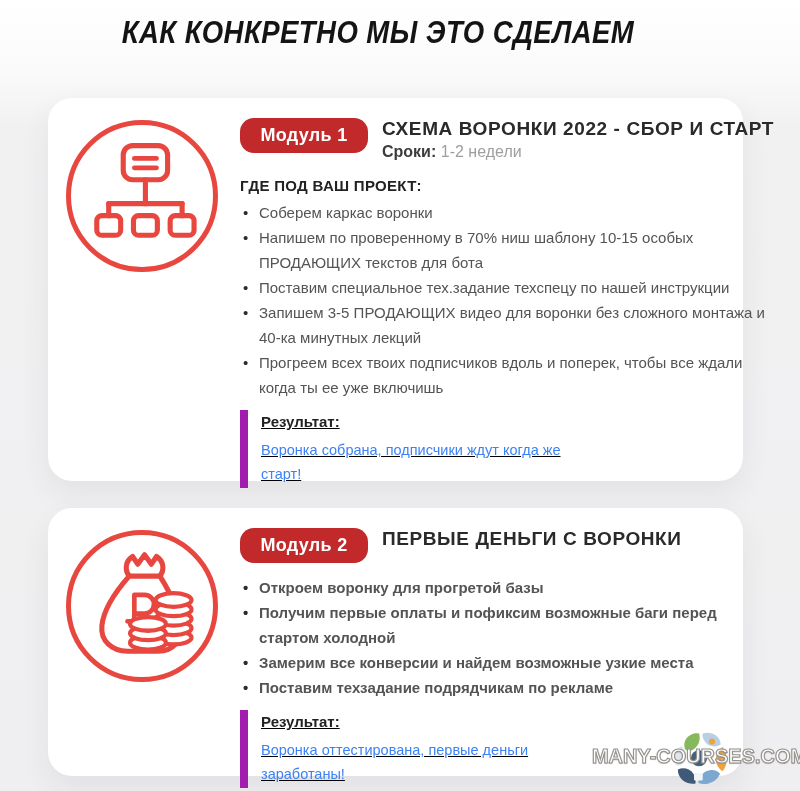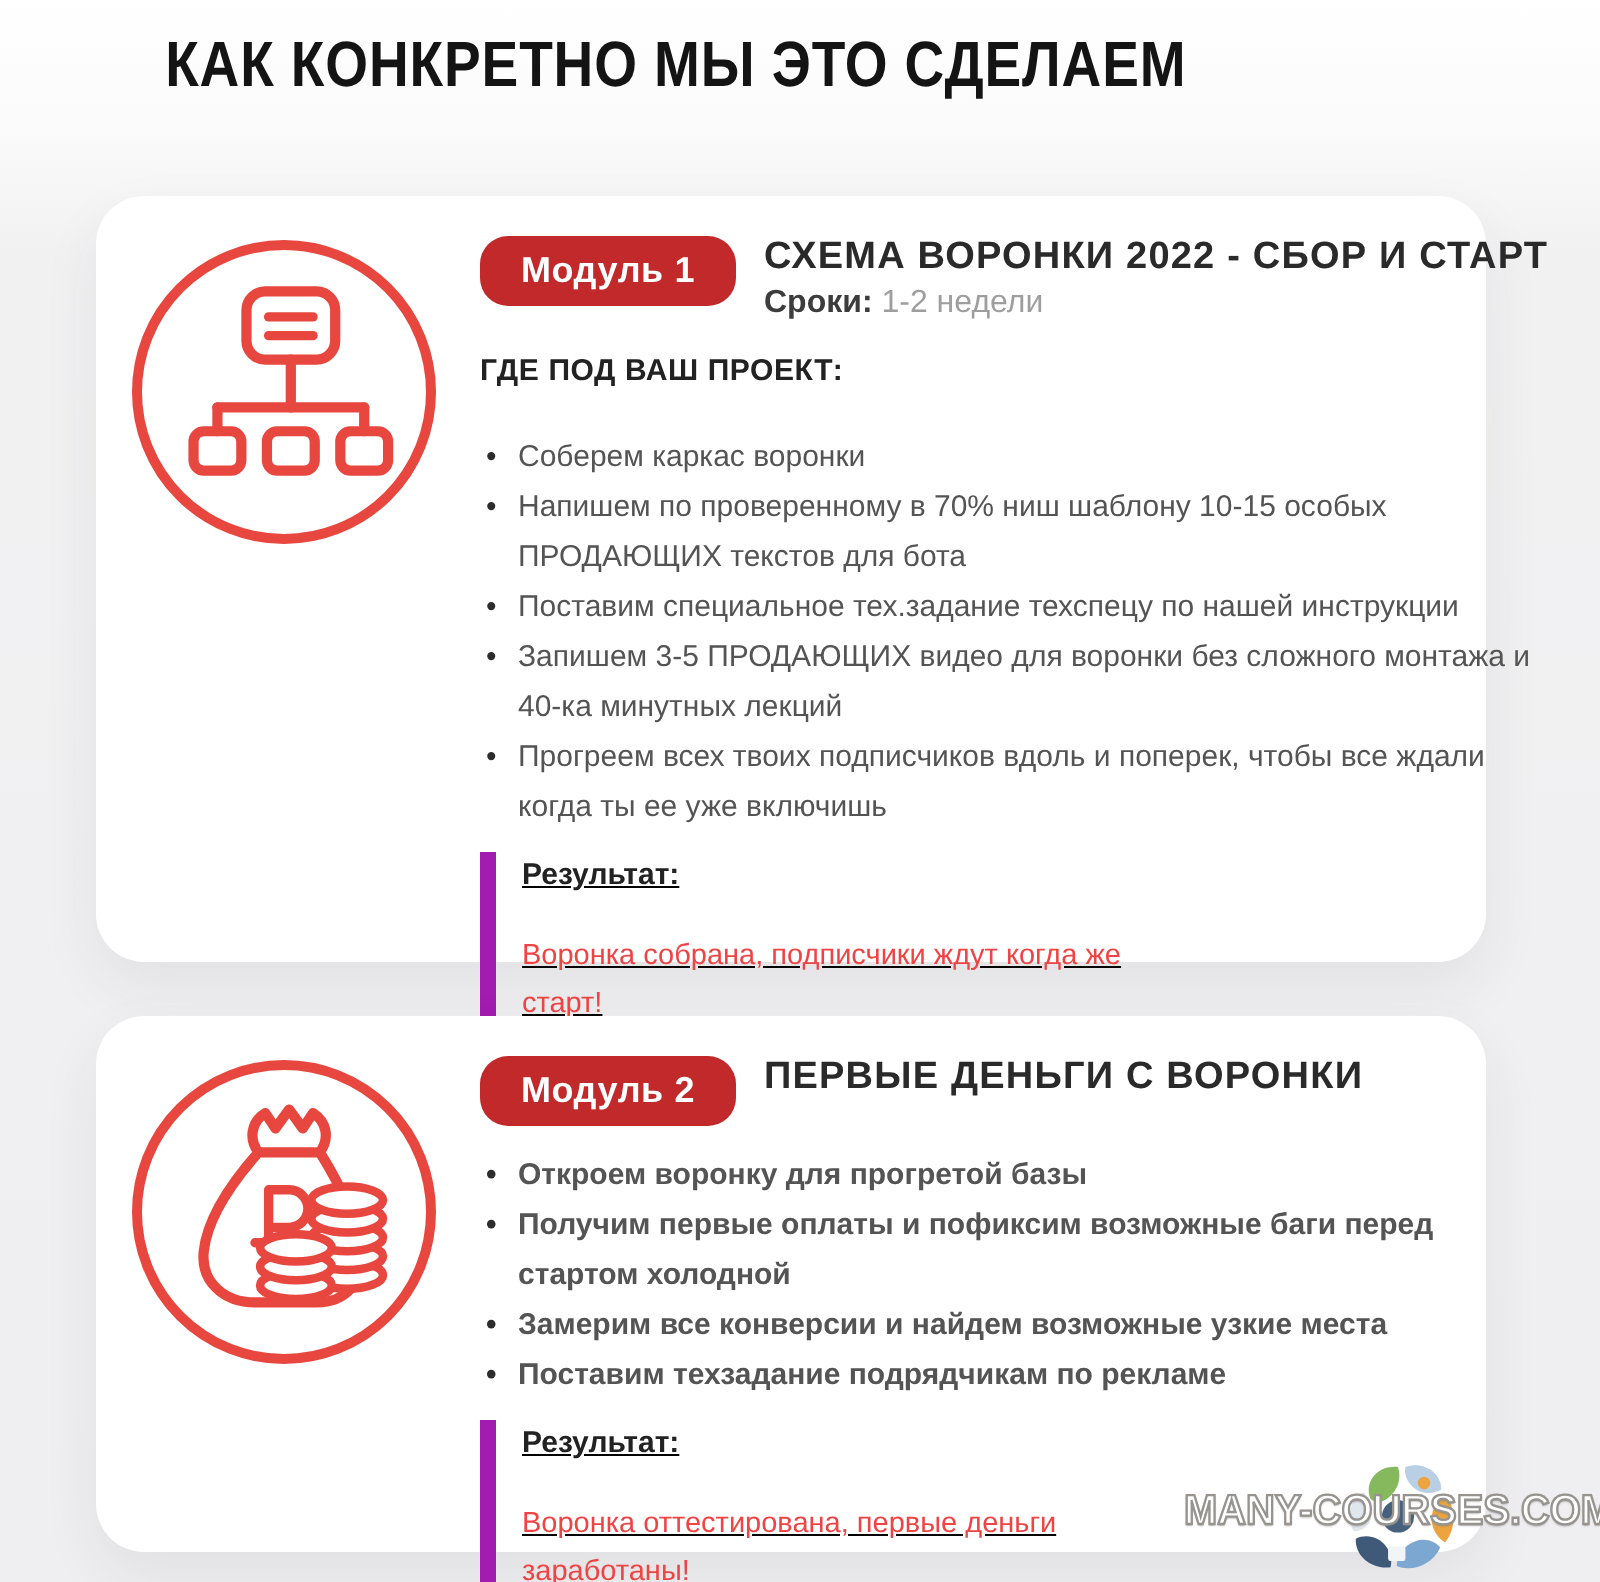--- a/index.html
+++ b/index.html
@@ -7,22 +7,22 @@
   body {
     font-family:"Liberation Sans","DejaVu Sans",sans-serif;
     background:#efeef0;
   }
   .page {
     position:relative; width:800px; height:791px; overflow:hidden;
     background:linear-gradient(180deg,#ffffff 0%,#fbfafb 9%,#f2f1f2 16%,#efeef0 100%);
   }
   
   .page-title {
-    position:absolute; top:14px; left:0; width:676px; text-align:center;
-    color:#141414; font-size:32px; font-weight:800; letter-spacing:.5px;
+    position:absolute; top:14px; left:0; width:676px; text-align:right;
+    color:#141414; font-size:32px; font-weight:800; letter-spacing:.5px;font-style:italic;
   }
   .page-title span { display:inline-block; transform:scaleX(.86); transform-origin:center; white-space:nowrap; }
   
   .card {
     position:absolute; left:48px; width:695px; background:#ffffff;
     border-radius:24px; box-shadow:0 12px 30px rgba(40,40,60,.07);
     display:flex;
   }
   .card-1 { top:98px;  height:383px; }
   .card-2 { top:508px; height:268px; }
@@ -44,31 +44,31 @@
   .title-block { margin-left:14px; }
   .module-title {
     color:#2b2a2b; font-size:19px; font-weight:800; letter-spacing:.6px;
     line-height:21px; white-space:nowrap;
   }
   .duration { margin-top:4px; font-size:16px; }
   .duration .dur-label { color:#3c3c3c; font-weight:700; }
   .duration .dur-value { color:#9e9e9e; }
   
   .subheading { margin-top:16px; font-size:15px; font-weight:800; color:#222222; letter-spacing:.3px; }
-  ul.bullets { list-style:none; margin-top:22px; }
+  ul.bullets { list-style:none; margin-top:6px; }
   .card-2 ul.bullets { margin-top:12px;font-weight:bold; }
   ul.bullets li {
     position:relative; padding-left:19px; font-size:15px; line-height:25px; color:#545454;
   }
   ul.bullets li::before {
     content:"\2022"; position:absolute; left:3px; top:0; color:#2c2c2c; font-size:15px;
   }
   .result { margin-top:10px; border-left:8px solid #a21caf; padding:2px 0 2px 13px;text-decoration:underline; }
   .result-label { font-size:15px; font-weight:800; color:#222222; line-height:20px; }
-  .result-text { margin-top:18px; font-size:14.5px; line-height:24px; color:#ef4444; max-width:310px; }
+  .result-text { margin-top:6px; font-size:14.5px; line-height:24px; color:#3b82f6; max-width:310px; }
   
   .watermark { position:absolute; top:726px; left:572px; width:226px; height:64px;margin-left:20px; }
   .globe { position:absolute; left:76px; top:0; width:62px; height:62px; }
   .wm-text {
     position:absolute; left:0; top:18px; width:226px; text-align:center;
     font-size:21px; font-weight:800; color:#ffffff; white-space:nowrap;
     -webkit-text-stroke:1.2px #979490;
     text-shadow:0 0 1px #a8a5a1, 0 1px 1px rgba(120,120,120,.5);
     transform:scaleX(.95); transform-origin:left center; letter-spacing:0;
   }

